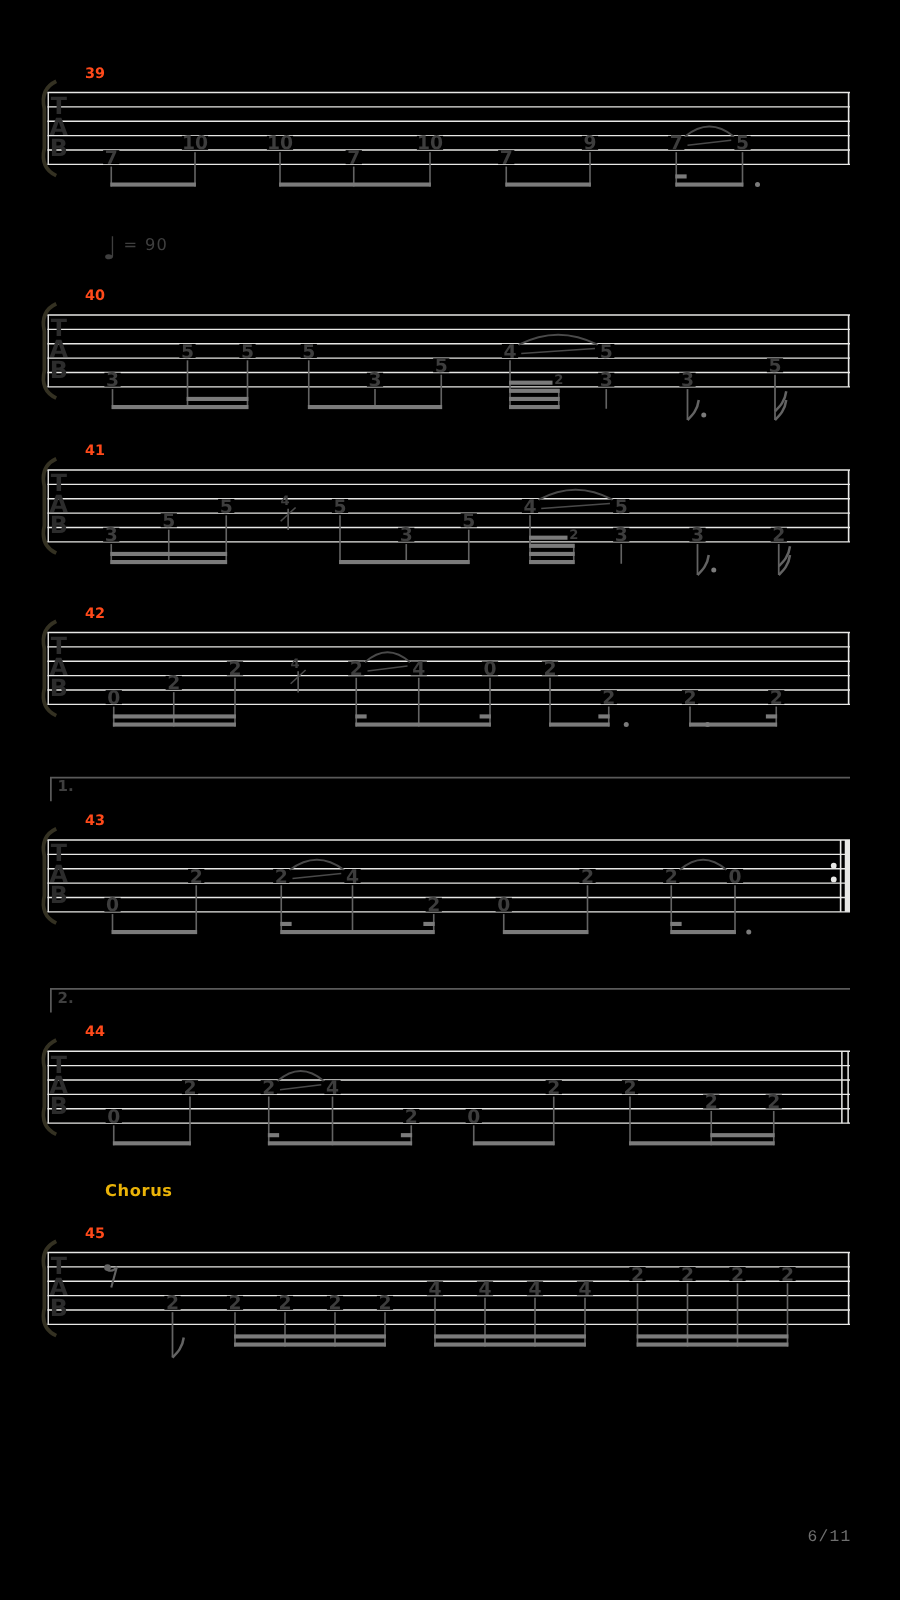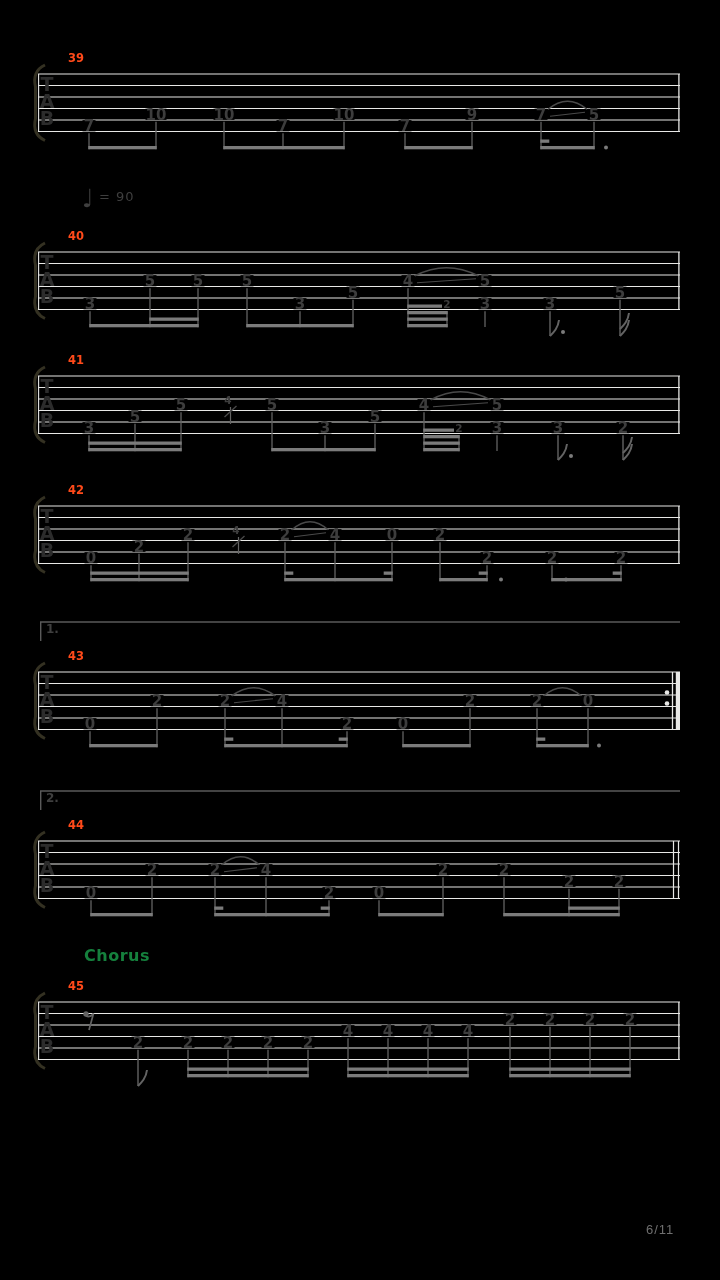--- a/index.html
+++ b/index.html
@@ -2,24 +2,24 @@
 <html><head>
 <meta charset="utf-8">
 <style>
   html,body{margin:0;padding:0;background:#000;}
   .page{position:relative;width:720px;height:1280px;background:#000;overflow:hidden;
         font-family:"DejaVu Sans","Liberation Sans",sans-serif;padding-left:29px;}
   #score{position:absolute;left:0;top:0;}
   .tempo{position:absolute;left:82px;top:184px;color:#3f3f3f;height:34px;}
   .tempo .glyph{font-size:25px;line-height:30px;vertical-align:top;}
   .tempo .bpm{font-size:13px;font-weight:normal;vertical-align:top;line-height:26px;letter-spacing:1px;}
-  .section-label{position:absolute;left:84px;top:946px;color:#15803d;
-                 font-size:16px;font-weight:bold;letter-spacing:0.5px;}
+  .section-label{position:absolute;left:84px;top:946px;color:#eab308;
+                 font-size:13px;font-weight:bold;letter-spacing:0.5px;}
   .page-indicator{position:absolute;left:646px;top:1222px;color:#6f6f6f;
-                  font-family:Liberation Sans, sans-serif;
+                  font-family:Liberation Mono, monospace;
                   font-size:13px;letter-spacing:1px;}
 </style>
 </head>
 <body>
 
 <div class="page">
   <svg id="score" width="720" height="1280">
       <g>
         <text x="68" y="62" font-size="11.5" fill="#ff4a1a" font-weight="bold" text-anchor="start" font-family="DejaVu Sans, Liberation Sans, sans-serif">39</text>
         <path d="M 45 65 Q 32 71 35.5 87 L 35.5 118.5 Q 32 134.5 45 140.5" stroke="#343122" stroke-width="3" fill="none"></path>

